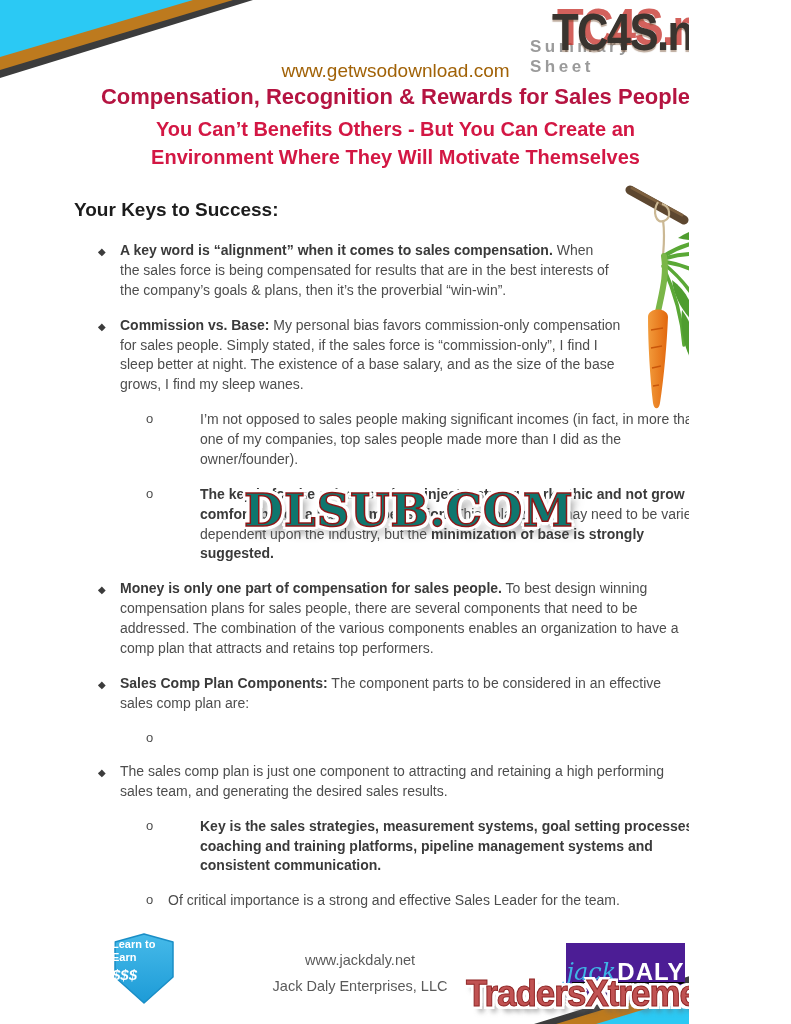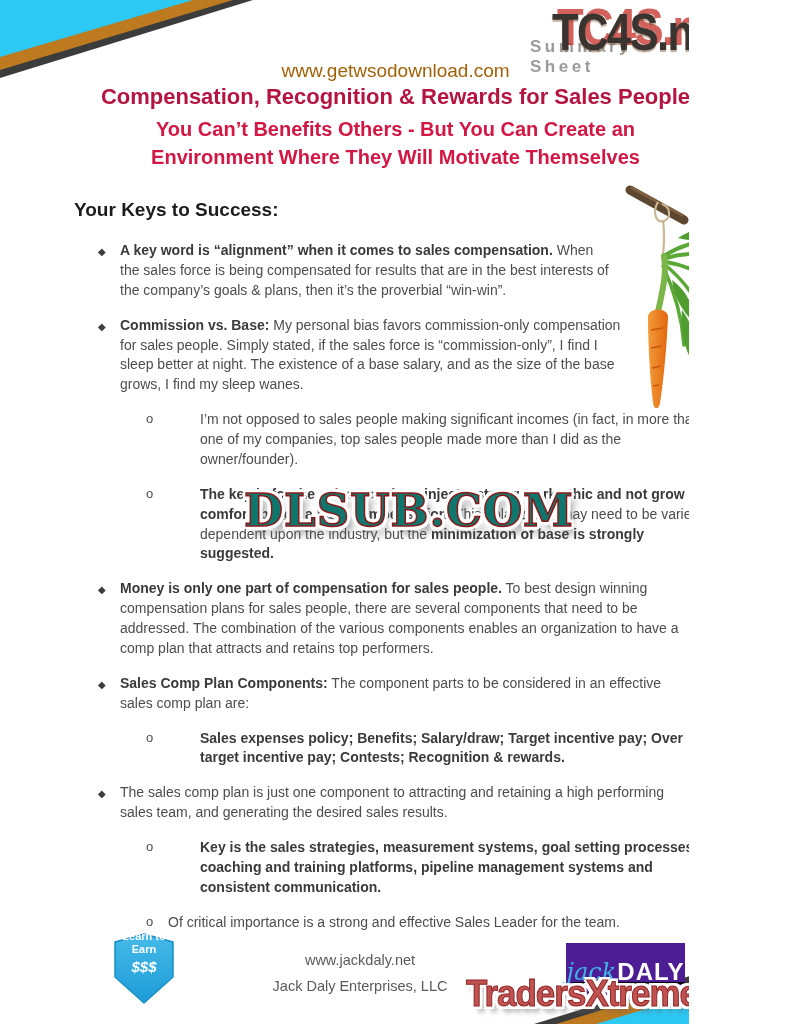--- a/index.html
+++ b/index.html
@@ -43,21 +43,21 @@
   .carrot{position:absolute;left:618px;top:180px;z-index:2;}
   
   .dlsub{position:absolute;left:244px;top:484px;width:322px;z-index:6;text-align:center;
         font-family:"DejaVu Serif",serif;font-weight:bold;font-size:45px;letter-spacing:1px;
         color:#0f766e;-webkit-text-stroke:1.5px #8e1616;white-space:nowrap;
         text-shadow:-3px -3px 0 #fff,3px -3px 0 #fff,-3px 3px 0 #fff,3px 3px 0 #fff,
           0 -4px 0 #fff,0 4px 0 #fff,-4px 0 0 #fff,4px 0 0 #fff,6px 8px 7px rgba(90,90,90,0.55);}
   
   .badge{position:absolute;left:112px;top:930px;width:64px;height:78px;z-index:3;}
   .badge svg{position:absolute;inset:0;}
-  .badge .txt{position:absolute;left:0;right:0;top:0;text-align:center;color:#fff;z-index:2;}
+  .badge .txt{position:absolute;left:0;right:0;top:8px;text-align:left;color:#fff;z-index:2;}
   .badge .l{font-size:11px;font-weight:bold;line-height:13px;}
   .badge .amt{font-size:15px;font-weight:bold;font-style:italic;margin-top:2px;}
   .footer-center{position:absolute;left:225px;top:947px;width:270px;z-index:3;text-align:center;
         color:#5a5a5a;font-size:14.5px;line-height:26px;}
   .jackdaly-logo{position:absolute;left:566px;top:943px;width:119px;height:57px;background:#4c1d95;
         z-index:3;display:flex;align-items:center;justify-content:center;text-decoration:underline;}
   .jackdaly-logo .first{font-family:"DejaVu Serif",serif;font-style:italic;font-size:24px;
         color:#3fb4e5;margin-right:1px;}
   .jackdaly-logo .last{font-weight:bold;font-size:24px;color:#fff;letter-spacing:1px;}
   .traders{position:absolute;left:466px;top:973px;z-index:5;font-size:36px;font-weight:bold;
@@ -122,21 +122,20 @@
         <div class="t w570"><strong>Money is only one part of compensation for sales people.</strong><span> To best design winning compensation plans for sales people, there are several components that need to be addressed. The combination of the various components enables an organization to have a comp plan that attracts and retains top performers.</span></div>
       </div>
 
       <div class="b">
         <span class="m1">◆</span>
         <div class="t w570"><strong>Sales Comp Plan Components:</strong><span> The component parts to be considered in an effective sales comp plan are:</span></div>
       </div>
 
       <div class="b sub">
         <span class="m2">o</span>
-        <div class="t w515"><strong>Sales expenses policy; Benefits; Salary/draw; Target incentive pay; Over target incentive pay; Contests; Recognition &amp; rewards.</strong></div>
       </div>
 
       <div class="b">
         <span class="m1">◆</span>
         <div class="t w570">The sales comp plan is just one component to attracting and retaining a high performing sales team, and generating the desired sales results.</div>
       </div>
 
       <div class="b sub">
         <span class="m2">o</span>
         <div class="t w515"><strong>Key is the sales strategies, measurement systems, goal setting processes, coaching and training platforms, pipeline management systems and consistent communication.</strong></div>

